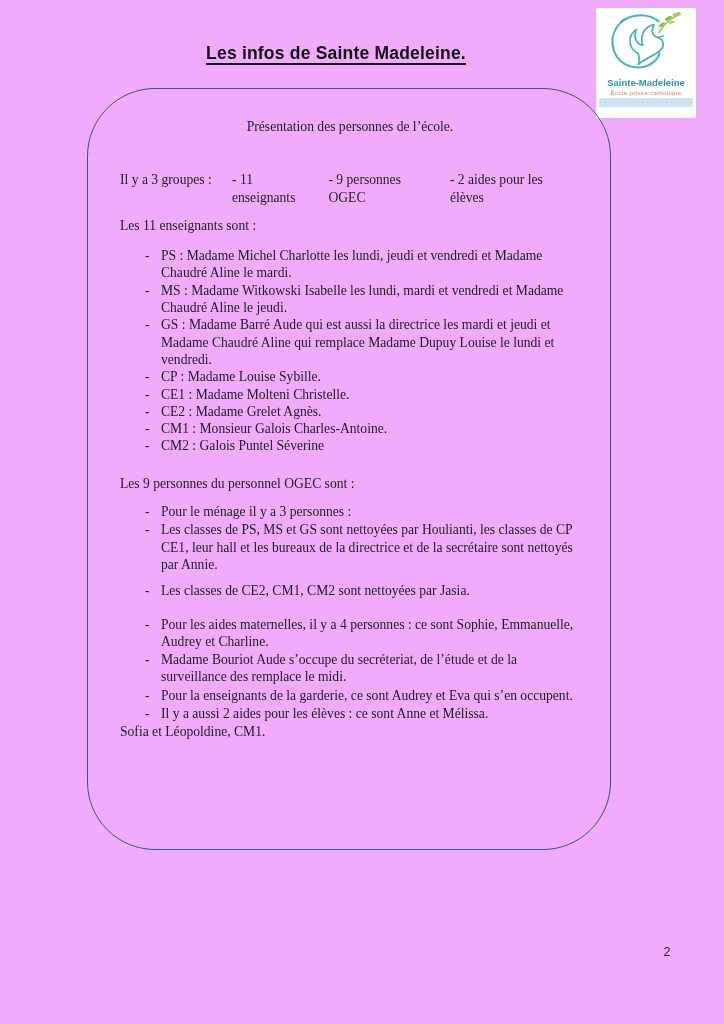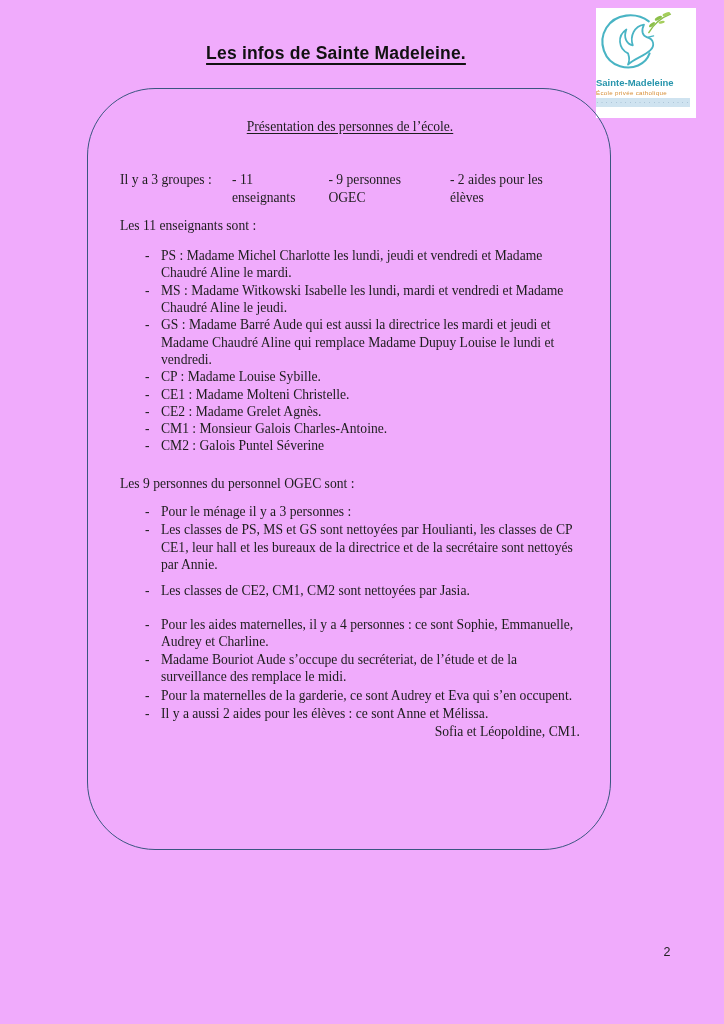--- a/index.html
+++ b/index.html
@@ -12,21 +12,21 @@
   .doc-title {
     position:absolute; top:43px; left:0; width:672px; text-align:center;
     font-family:"Liberation Sans", sans-serif; font-weight:bold; font-size:17.5px;
     color:#111111; text-decoration:underline; text-decoration-thickness:2px;
     text-underline-offset:4px; letter-spacing:0.2px;
   }
 
   
   .logo {
     position:absolute; top:8px; left:596px; width:100px; height:110px;
-    background:#ffffff; display:flex; flex-direction:column; align-items:flex-start;
+    background:#ffffff; display:flex; flex-direction:column; align-items:center;
   }
   .logo svg { width:80px; height:70px; display:block; }
   .logo-name {
     font-family:"Liberation Sans", sans-serif; font-weight:bold; font-size:9.5px;
     color:#2795ac; line-height:10px; white-space:nowrap;
   }
   .logo-sub {
     font-family:"Liberation Sans", sans-serif; font-size:6.2px; color:#d78d35;
     line-height:7px; letter-spacing:0.3px; white-space:nowrap; margin-top:1px;
   }
@@ -36,39 +36,39 @@
     line-height:9px; text-align:center; letter-spacing:1px; overflow:hidden;
   }
 
   
   .box {
     position:absolute; left:87px; top:88px; width:524px; height:762px;
     box-sizing:border-box; border:1.6px solid #3a5680; border-radius:68px;
     padding:29px 30px 0 32px; font-size:13.6px; line-height:17.3px;
   }
   .section-title {
-    text-align:center; text-decoration:underline; text-underline-offset:2px;
+    text-align:center; text-underline-offset:2px;
   }
 
   .groups { display:flex; margin-top:36px; }
   .groups-label { flex:0 0 112px; }
   .groups-items { display:flex; flex-direction:row; gap:8.7px; }
 
   .teachers-heading { margin-top:11px; }
   .ogec-heading { margin-top:20px; }
 
   ul.list { list-style:none; margin:13px 0 0 0; padding:0 0 0 41px; }
   ul.list li { position:relative; }
   ul.list li::before { content:"-"; position:absolute; left:-16px; top:0; }
   ul.ogec { margin-top:11px; }
   ul.ogec li + li { margin-top:1px; }
   ul.ogec li:nth-child(3) { margin-top:9px; }
   ul.ogec li:nth-child(4) { margin-top:16px; }
 
-  .signature { text-align:right; margin-top:1px; }
+  .signature { text-align:left; margin-top:1px; }
 
   .page-number {
     position:absolute; left:656px; top:945px; width:22px; text-align:center;
     font-family:"Liberation Sans", sans-serif; font-size:12.5px; color:#222222;
   }
 </style>
 </head>
 <body>
 
 <div class="page">
@@ -116,21 +116,21 @@
       <li>CM2 : Galois Puntel Séverine</li>
     </ul>
 
     <div class="ogec-heading">Les 9 personnes du personnel OGEC sont :</div>
     <ul class="list ogec">
       <li>Pour le ménage il y a 3 personnes :</li>
       <li>Les classes de PS, MS et GS sont nettoyées par Houlianti, les classes de CP CE1, leur hall et les bureaux de la directrice et de la secrétaire sont nettoyés par Annie.</li>
       <li>Les classes de CE2, CM1, CM2 sont nettoyées par Jasia.</li>
       <li>Pour les aides maternelles, il y a 4 personnes : ce sont Sophie, Emmanuelle, Audrey et Charline.</li>
       <li>Madame Bouriot Aude s’occupe du secréteriat, de l’étude et de la surveillance des remplace le midi.</li>
-      <li>Pour la maternelles de la garderie, ce sont Audrey et Eva qui s’en occupent.</li>
+      <li>Pour la enseignants de la garderie, ce sont Audrey et Eva qui s’en occupent.</li>
       <li>Il y a aussi 2 aides pour les élèves : ce sont Anne et Mélissa.</li>
     </ul>
 
     <div class="signature">Sofia et Léopoldine, CM1.</div>
 
   </div>
 
   <div class="page-number">2</div>
 
 </div>

